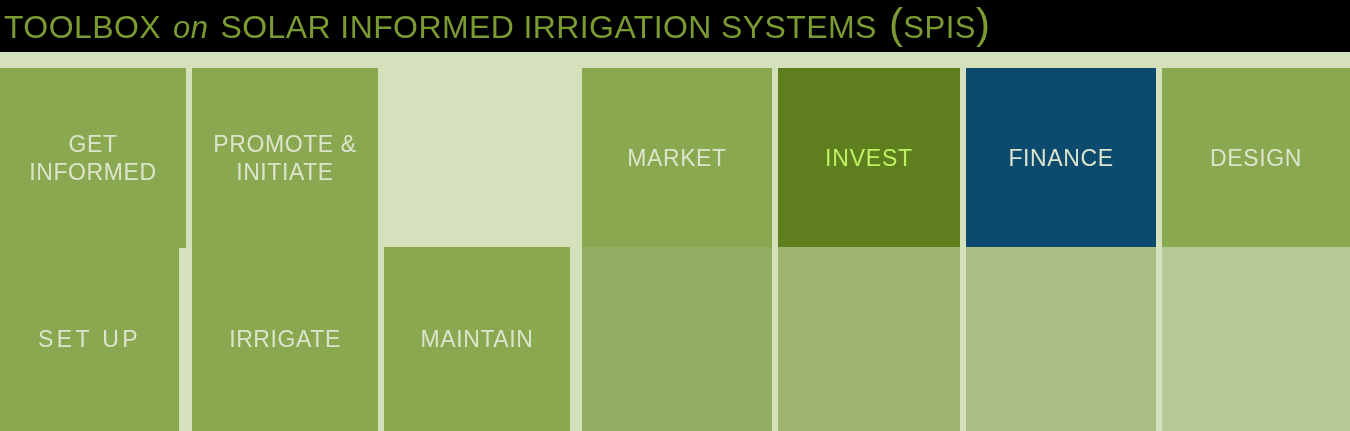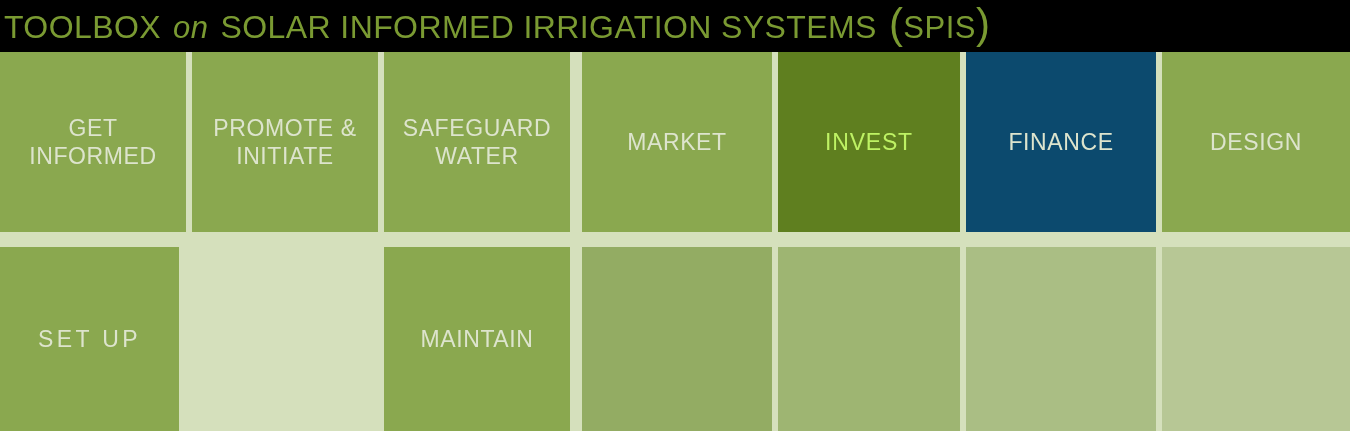--- a/index.html
+++ b/index.html
@@ -62,21 +62,21 @@
     left: 0;
     top: 52px;
     width: 1350px;
     height: 379px;
   }
   .tile-row {
     position: absolute;
     left: 0;
     width: 1350px;
   }
-  #row-1 { top: 0px;   height: 180px; }
+  #row-1 { top: 16px;   height: 180px; }
   #row-2 { top: 195px; height: 184px; }
 
   .tile {
     position: absolute;
     top: 0;
     height: 100%;
     box-sizing: border-box;
     display: flex;
     align-items: center;
     justify-content: center;
@@ -110,40 +110,40 @@
   </div>
 
   <div id="tile-grid">
     <div class="tile-row" id="row-1">
         <div class="tile" style="left: 0px; width: 186px; background: rgb(138, 168, 79);">
           <div class="tile-label">GET<br>INFORMED</div>
         </div>
         <div class="tile" style="left: 192px; width: 186px; background: rgb(138, 168, 79);">
           <div class="tile-label">PROMOTE &amp;<br>INITIATE</div>
         </div>
-        <div class="tile" style="left: 384px; width: 186px; background: rgb(138, 168, 79);">
-          <div class="tile-label">SAFEGUARD<br>WATER</div>
-        </div>
         <div class="tile" style="left: 582px; width: 190px; background: rgb(138, 168, 79);">
           <div class="tile-label">MARKET</div>
         </div>
         <div class="tile is-active" style="left: 778px; width: 182px; background: rgb(95, 127, 31);">
           <div class="tile-label">INVEST</div>
         </div>
         <div class="tile" style="left: 966px; width: 190px; background: #0c4a6e;">
           <div class="tile-label">FINANCE</div>
         </div>
         <div class="tile" style="left: 1162px; width: 188px; background: rgb(138, 168, 79);">
           <div class="tile-label">DESIGN</div>
         </div>
       </div>
     <div class="tile-row" id="row-2">
         <div class="tile" style="left: 0px; width: 179px; background: rgb(138, 168, 79);">
           <div class="tile-label wide-space">SET UP</div>
         </div>
+        <div class="tile" style="left: 192px; width: 186px; background: rgb(138, 168, 79);">
+          <div class="tile-label">IRRIGATE</div>
+        </div>
         <div class="tile" style="left: 384px; width: 186px; background: rgb(138, 168, 79);">
           <div class="tile-label">MAINTAIN</div>
         </div>
         <div class="tile" style="left: 582px; width: 190px; background: rgb(147, 172, 99);"></div>
         <div class="tile" style="left: 778px; width: 182px; background: rgb(158, 181, 114);"></div>
         <div class="tile" style="left: 966px; width: 190px; background: rgb(170, 190, 132);"></div>
         <div class="tile" style="left: 1162px; width: 188px; background: rgb(183, 199, 149);"></div>
       </div>
   </div>
 

